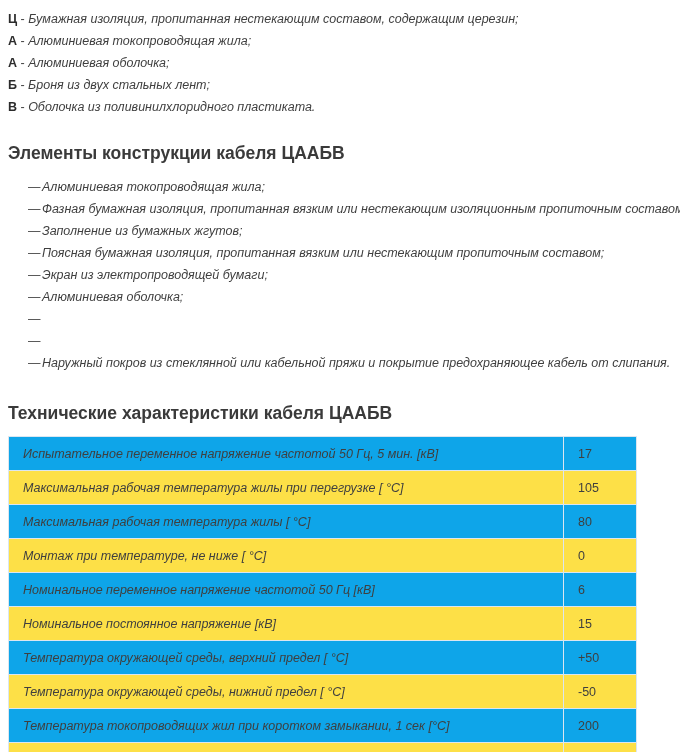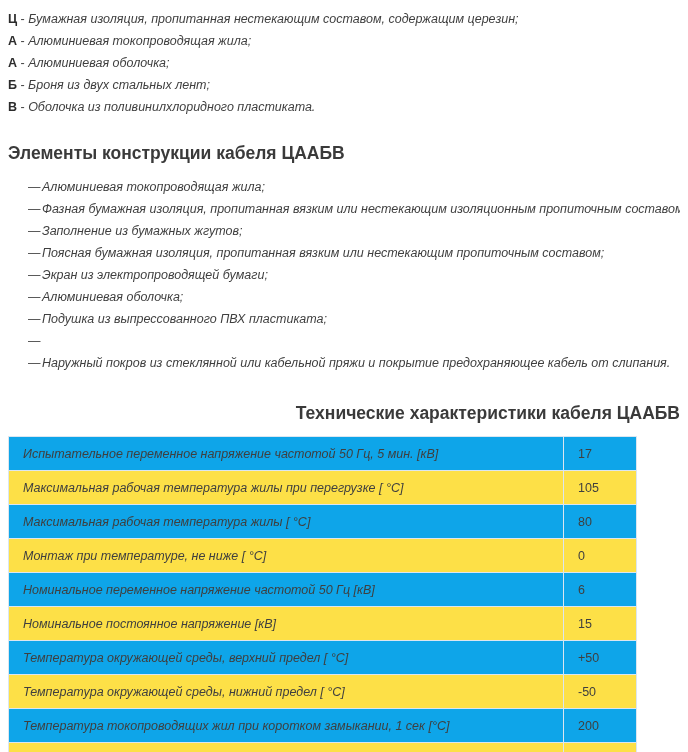--- a/index.html
+++ b/index.html
@@ -55,21 +55,20 @@
     line-height: 22px;
     margin: 0;
     padding: 0 8px;
     white-space: nowrap;
   }
   .h-construction {
     margin-top: 24px;
   }
   .h-tech {
     margin-top: 28px;
-    text-align: right;
   }
 
   
   .dash-list {
     list-style: none;
     margin: 12px 0 0 0;
     padding: 0 8px 0 0;
   }
   .dash-list li {
     font-size: 12.5px;
@@ -153,21 +152,21 @@
 
   <h2 class="heading h-construction">Элементы конструкции кабеля ЦААБВ</h2>
 
   <ul class="dash-list">
     <li><span class="dash">—</span><span class="txt">Алюминиевая токопроводящая жила;</span></li>
     <li><span class="dash">—</span><span class="txt">Фазная бумажная изоляция, пропитанная вязким или нестекающим изоляционным пропиточным составом;</span></li>
     <li><span class="dash">—</span><span class="txt">Заполнение из бумажных жгутов;</span></li>
     <li><span class="dash">—</span><span class="txt">Поясная бумажная изоляция, пропитанная вязким или нестекающим пропиточным составом;</span></li>
     <li><span class="dash">—</span><span class="txt">Экран из электропроводящей бумаги;</span></li>
     <li><span class="dash">—</span><span class="txt">Алюминиевая оболочка;</span></li>
-    <li><span class="dash">—</span><span class="txt">Подушка из выпрессованного ПВХ пластиката;</span></li>
+    <li><span class="dash">—</span></li>
     <li><span class="dash">—</span></li>
     <li><span class="dash">—</span><span class="txt">Наружный покров из стеклянной или кабельной пряжи и покрытие предохраняющее кабель от слипания.</span></li>
   </ul>
 
   <h2 class="heading h-tech">Технические характеристики кабеля ЦААБВ</h2>
 
   <table class="spec-table">
     <tbody>
       <tr>
         <td>Испытательное переменное напряжение частотой 50 Гц, 5 мин. [кВ]</td>

